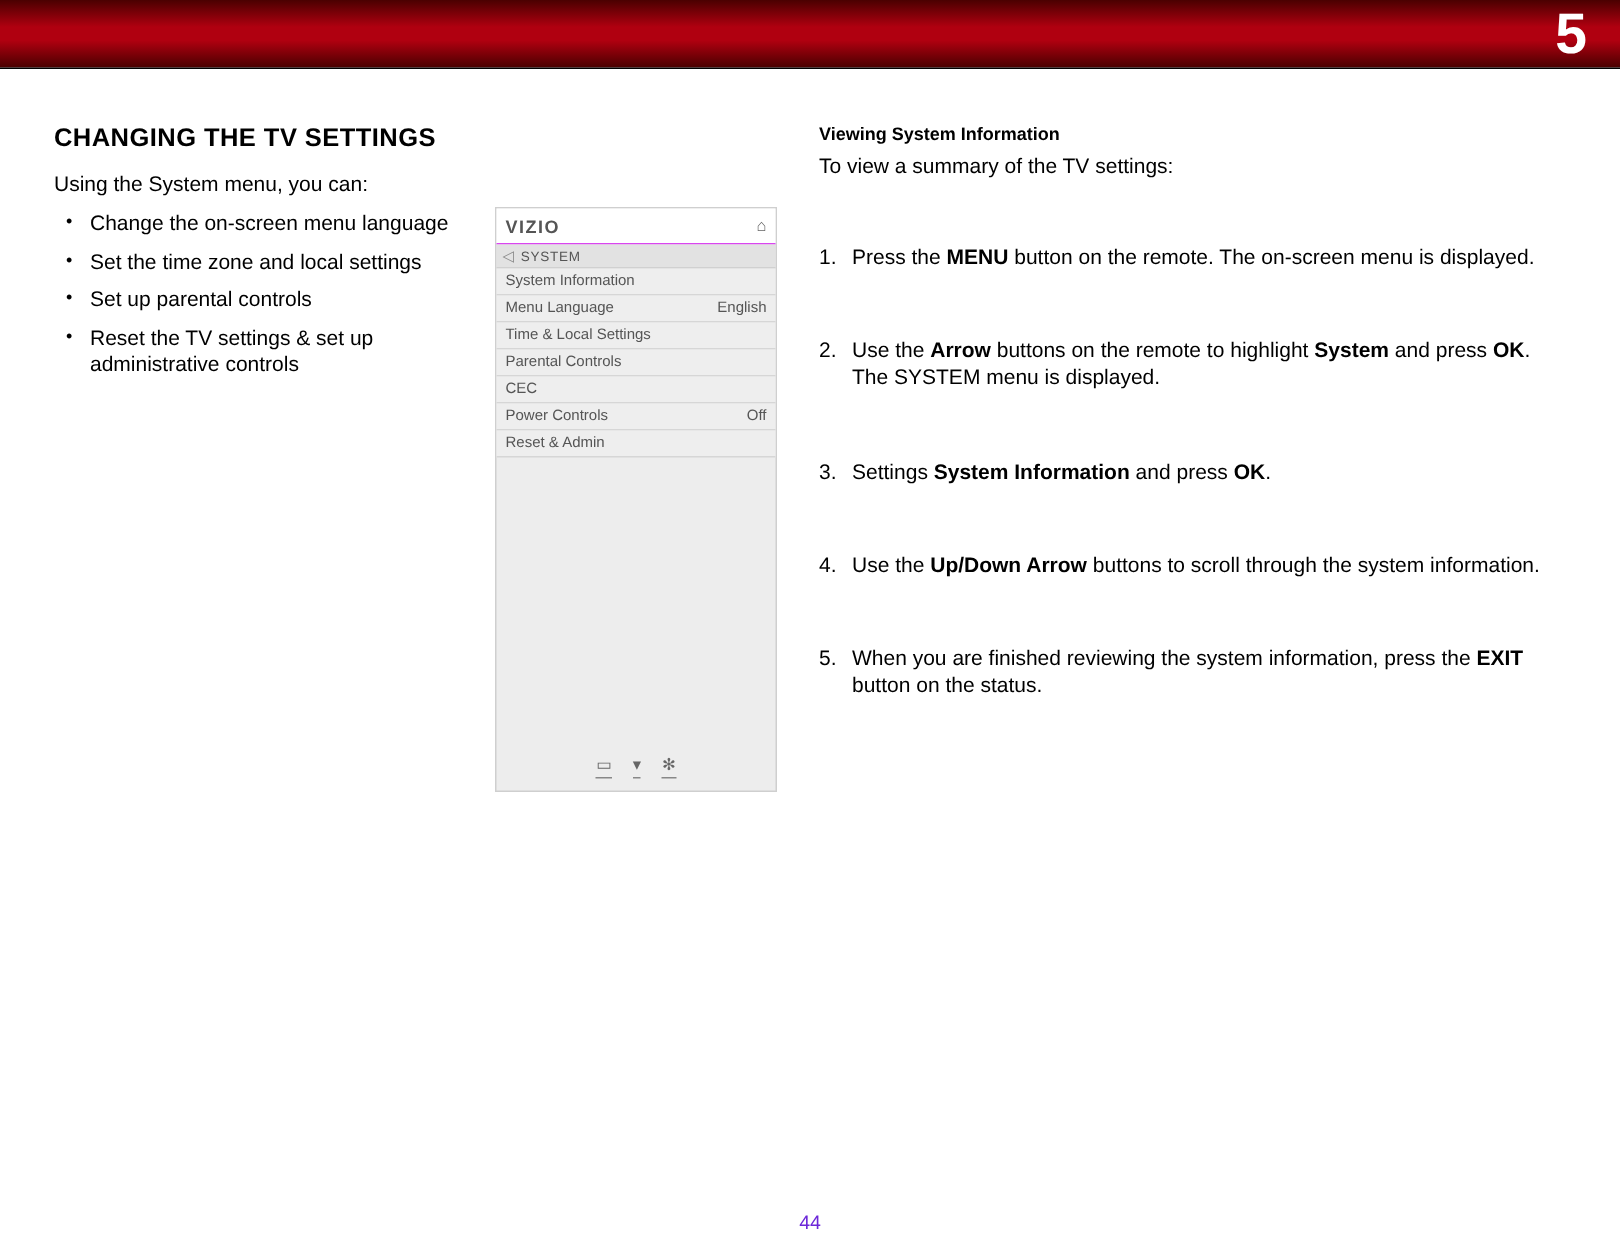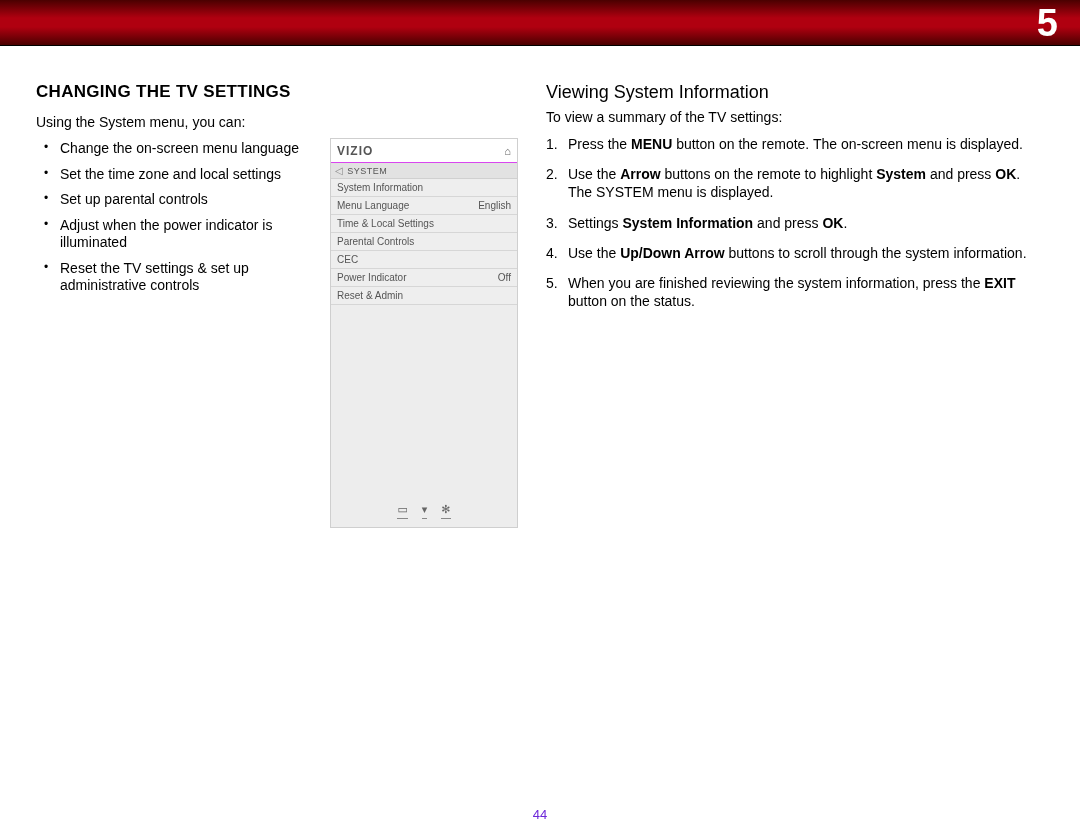--- a/index.html
+++ b/index.html
@@ -18,24 +18,24 @@
   .col-left { position: absolute; left: 0; top: 0; width: 292px; }
   .col-mid  { position: absolute; left: 294px; top: 56px; width: 190px; }
   .col-right{ position: absolute; left: 510px; top: 0; width: 500px; }
 
   h1.section-title { font-size: 17px; font-weight: 900; letter-spacing: 0.3px; margin-bottom: 12px; text-transform: uppercase; }
   .intro { font-size: 14px; margin-bottom: 10px; }
   ul.bullets { list-style: none; padding-left: 24px; }
   ul.bullets li { position: relative; font-size: 14px; line-height: 1.25; margin-bottom: 8px; padding-right: 6px; }
   ul.bullets li::before { content: "•"; position: absolute; left: -16px; top: 0; font-size: 12px; }
 
-  h2.subhead { font-size: 18px; font-weight: 400; margin-bottom: 6px; }
-  .lead { font-size: 14px; margin-bottom: 10px; }
+  h2.subhead { font-size: 12px; font-weight: 700; margin-bottom: 6px; }
+  .lead { font-size: 14px; }
   ol.steps { list-style: none; counter-reset: step; padding-left: 22px; }
-  ol.steps li { position: relative; font-size: 14px; line-height: 1.3; margin-bottom: 12px; counter-increment: step; }
+  ol.steps li { position: relative; font-size: 14px; line-height: 1.3; margin-bottom: 12px; counter-increment: step; margin-top: 44px; }
   ol.steps li::before { content: counter(step) "."; position: absolute; left: -22px; top: 0; }
   .b { font-weight: 700; }
 
   
   .osd { width: 188px; height: 390px; background: #ededed; border: 1px solid #cfcfcf; font-size: 10px; color: #555; position: relative; }
   .osd-header { height: 24px; background: #fff; border-bottom: 1px solid #d946ef; display:flex; align-items:center; justify-content:space-between; padding: 0 6px; }
   .osd-logo { font-family: Arial, sans-serif; font-weight: 600; letter-spacing: 1px; font-size: 12px; color: #555; }
   .osd-home { font-size: 11px; color: #666; }
   .osd-crumb { height: 16px; background: #e2e2e2; border-bottom: 1px solid #d0d0d0; display:flex; align-items:center; padding-left: 4px; font-size: 9px; letter-spacing: 0.5px; }
   .osd-crumb .back { color:#888; margin-right:4px; font-size:10px; }
@@ -59,21 +59,20 @@
 
   <div class="content">
 
     <div class="col-left">
       <h1 class="section-title">CHANGING THE TV SETTINGS</h1>
       <p class="intro">Using the System menu, you can:</p>
       <ul class="bullets">
         <li>Change the on-screen menu language</li>
         <li>Set the time zone and local settings</li>
         <li>Set up parental controls</li>
-        <li>Adjust when the power indicator is illuminated</li>
         <li>Reset the TV settings &amp; set up administrative controls</li>
       </ul>
     </div>
 
     <div class="col-mid">
       <div class="osd">
         <div class="osd-header">
           <span class="osd-logo">VIZIO</span>
           <span class="osd-home">⌂</span>
         </div>
@@ -96,21 +95,21 @@
             </div>
           <div class="osd-row">
               <span>Parental Controls</span>
               <span></span>
             </div>
           <div class="osd-row">
               <span>CEC</span>
               <span></span>
             </div>
           <div class="osd-row">
-              <span>Power Indicator</span>
+              <span>Power Controls</span>
               <span>Off</span>
             </div>
           <div class="osd-row">
               <span>Reset &amp; Admin</span>
               <span></span>
             </div>
         </div>
         <div class="osd-footer">
           <span class="wide-icon">▭<span class="underline"></span></span>
           <span class="v-icon">▾<span class="underline"></span></span>

